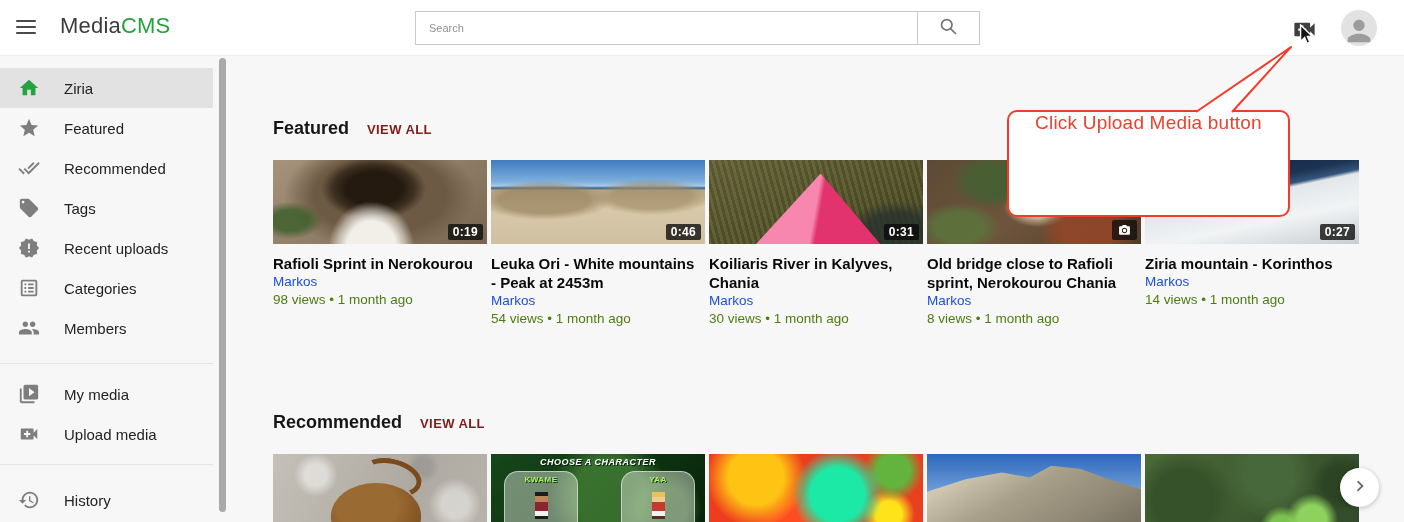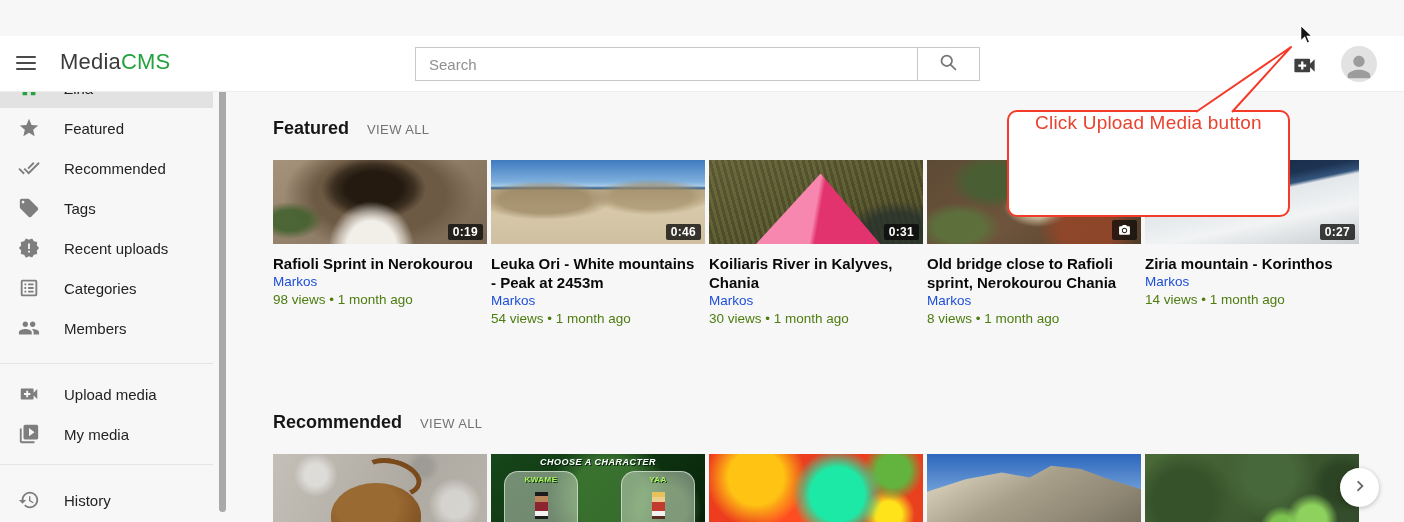--- a/index.html
+++ b/index.html
@@ -5,27 +5,27 @@
   * { box-sizing: border-box; }
   html,body{margin:0;padding:0;}
   body{
     width:1404px;height:522px;overflow:hidden;
     font-family:"Liberation Sans","DejaVu Sans",sans-serif;
     background:#f7f7f7;position:relative;
   }
   .page{position:relative;width:1404px;height:522px;overflow:hidden;}
 
   
-  .topbar{position:absolute;top:0;left:0;right:0;height:56px;background:#fff;border-bottom:1px solid #ededed;z-index:5;margin-top:36px;}
+  .topbar{position:absolute;top:0;left:0;right:0;height:56px;background:#fff;border-bottom:1px solid #ededed;z-index:5;}
   .hamburger{position:absolute;left:16px;top:17px;width:22px;height:22px;cursor:pointer;padding-top:3px;}
   .hamburger span{display:block;height:2px;width:20px;background:#4a4a4a;margin-bottom:4px;border-radius:1px;}
   .logo{position:absolute;left:60px;top:13px;font-size:22px;font-weight:500;color:#3b3b3b;letter-spacing:.2px;cursor:pointer;}
   .logo .cms{color:#24a23d;}
   .search-wrap{position:absolute;left:415px;top:11px;width:565px;height:34px;display:flex;}
-  .search-input{flex:1;border:1px solid #c9c9c9;border-right:none;padding:0 13px;font-size:15px;color:#be185d;background:#fff;outline:none;font-family:inherit;}
+  .search-input{flex:1;border:1px solid #c9c9c9;border-right:none;padding:0 13px;font-size:11px;color:#be185d;background:#fff;outline:none;font-family:inherit;}
   .search-input::placeholder{color:#8f8f8f;}
   .search-btn{width:63px;border:1px solid #c9c9c9;background:#fff;display:flex;align-items:center;justify-content:center;color:#757575;cursor:pointer;}
   .search-btn svg{width:21px;height:21px;}
   .upload-btn{position:absolute;left:1291px;top:16px;width:27px;height:27px;color:#3f3f3f;cursor:pointer;}
   .upload-btn svg{width:27px;height:27px;fill:currentColor;}
   .avatar{position:absolute;left:1341px;top:10px;width:36px;height:36px;border-radius:50%;background:#e2e2e2;color:#9c9c9c;overflow:hidden;cursor:pointer;}
   .avatar svg{width:34px;height:34px;margin:4px 1px 0;fill:currentColor;}
 
   
   .sidebar{position:absolute;top:56px;left:0;width:228px;bottom:0;background:#f7f7f7;padding-top:12px;}
@@ -37,21 +37,21 @@
   .side-item .label{font-size:15px;color:#232323;}
   .side-divider{height:1px;background:#e4e4e4;width:213px;}
   .div-a{margin:15px 0 10px;}
   .div-b{margin:10px 0 15px;}
   .sb-thumb{position:absolute;left:219px;top:58px;width:7px;height:454px;background:#a9a9a9;border-radius:4px;cursor:pointer;}
 
   
   .main{position:absolute;left:228px;top:56px;right:0;bottom:0;padding:26px 0 0 45px;overflow:hidden;}
   .section-head{display:flex;align-items:baseline;margin-bottom:21px;}
   .section-title{font-size:18px;font-weight:700;color:#161616;}
-  .view-all{font-size:13px;color:#737373;margin-left:18px;letter-spacing:.4px;font-weight:400;cursor:pointer;margin-top:40px;}
+  .view-all{font-size:13px;color:#7f1d1d;margin-left:18px;letter-spacing:.4px;font-weight:700;cursor:pointer;margin-top:40px;}
   .section-recommended{margin-top:48px;}
   .cards{display:flex;gap:4px;}
   .card{width:214px;flex:0 0 214px;}
   .thumb{position:relative;width:214px;height:84px;background:#ddd;overflow:hidden;cursor:pointer;}
   .duration{position:absolute;right:4px;bottom:4px;background:rgba(10,10,10,.78);color:#fff;font-size:12px;font-weight:700;padding:1px 5px;border-radius:2px;letter-spacing:.3px;}
   .cam-badge{position:absolute;right:4px;bottom:4px;background:rgba(10,10,10,.72);width:25px;height:20px;border-radius:2px;display:flex;align-items:center;justify-content:center;color:#fff;}
   .cam-badge svg{width:13px;height:13px;fill:currentColor;}
   .card-title{margin-top:10px;font-size:15px;line-height:19px;font-weight:700;color:#0a0a0a;width:208px;cursor:pointer;}
   .card-author{font-size:13.5px;color:#1d4ed8;line-height:18px;cursor:pointer;}
   .card-meta{font-size:13.5px;color:#4d7c0f;line-height:18px;}
@@ -215,30 +215,30 @@
       </div>
       <div class="side-item">
         <span class="icon"><svg viewBox="0 0 24 24">
             <path d="M16 11c1.66 0 2.99-1.34 2.99-3S17.66 5 16 5c-1.66 0-3 1.34-3 3s1.34 3 3 3zm-8 0c1.66 0 2.99-1.34 2.99-3S9.66 5 8 5C6.34 5 5 6.34 5 8s1.34 3 3 3zm0 2c-2.33 0-7 1.17-7 3.5V19h14v-2.5c0-2.33-4.67-3.5-7-3.5zm8 0c-.29 0-.62.02-.97.05 1.16.84 1.97 1.97 1.97 3.45V19h6v-2.5c0-2.33-4.67-3.5-7-3.5z"></path>
           </svg></span>
         <span class="label">Members</span>
       </div>
       <div class="side-divider div-a"></div>
       <div class="side-item">
         <span class="icon"><svg viewBox="0 0 24 24">
+            <path d="M4 6H2v14c0 1.1.9 2 2 2h14v-2H4V6zm16-4H8c-1.1 0-2 .9-2 2v12c0 1.1.9 2 2 2h12c1.1 0 2-.9 2-2V4c0-1.1-.9-2-2-2zm-8 12.5v-9l6 4.5-6 4.5z"></path>
+          </svg></span>
+        <span class="label">My media</span>
+      </div>
+      <div class="side-item">
+        <span class="icon"><svg viewBox="0 0 24 24">
             <path d="M17 10.5V7a1 1 0 0 0-1-1H4a1 1 0 0 0-1 1v10a1 1 0 0 0 1 1h12a1 1 0 0 0 1-1v-3.5l4 4v-11l-4 4z"></path>
             <path fill="#f7f7f7" d="M9 8.5h2v2.5h2.5v2H11V15.5H9V13H6.5v-2H9z"></path>
           </svg></span>
         <span class="label">Upload media</span>
-      </div>
-      <div class="side-item">
-        <span class="icon"><svg viewBox="0 0 24 24">
-            <path d="M4 6H2v14c0 1.1.9 2 2 2h14v-2H4V6zm16-4H8c-1.1 0-2 .9-2 2v12c0 1.1.9 2 2 2h12c1.1 0 2-.9 2-2V4c0-1.1-.9-2-2-2zm-8 12.5v-9l6 4.5-6 4.5z"></path>
-          </svg></span>
-        <span class="label">My media</span>
       </div>
       <div class="side-divider div-b"></div>
       <div class="side-item">
         <span class="icon"><svg viewBox="0 0 24 24">
             <path d="M13 3c-4.97 0-9 4.03-9 9H1l3.96 3.96L9 12H6c0-3.87 3.13-7 7-7s7 3.13 7 7-3.13 7-7 7c-1.93 0-3.68-.79-4.94-2.06l-1.42 1.42C8.27 19.99 10.51 21 13 21c4.97 0 9-4.03 9-9s-4.03-9-9-9zm-1 5v5l4.28 2.54.72-1.21-3.5-2.08V8H12z"></path>
           </svg></span>
         <span class="label">History</span>
       </div>
     </nav>
   <div class="sb-thumb"></div>

